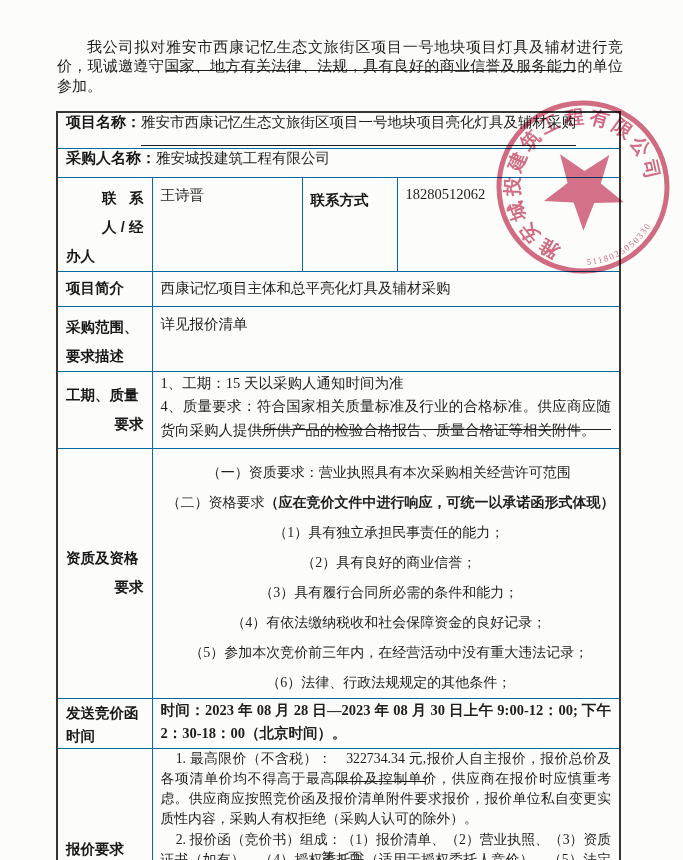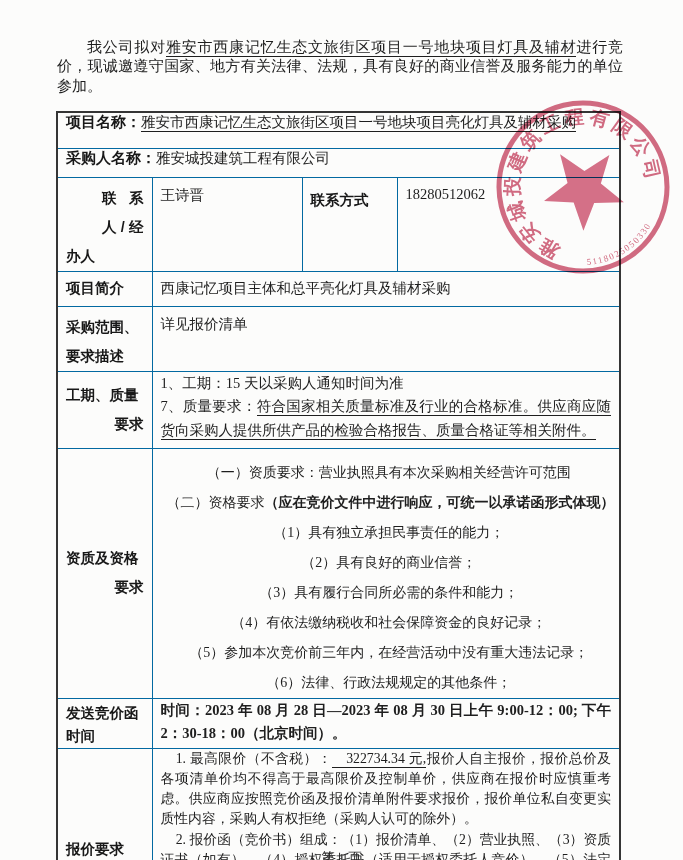--- a/index.html
+++ b/index.html
@@ -21,21 +21,21 @@
     margin:0;text-align:center;
     font-family:"Liberation Sans","DejaVu Sans",sans-serif;
     font-size:29px;font-weight:bold;letter-spacing:7px;text-indent:7px;
     color:#161616;
   }
   .intro{
     position:absolute;top:38px;left:57px;width:566px;
     margin:0;font-size:15px;line-height:19.3px;
     text-align:justify;text-indent:2em;
   }
-  .u{border-bottom:1px solid #1e1e1e;padding-bottom:1px;}
+  .u{border-bottom:1px solid #1e1e1e;padding-bottom:15px;}
   table.main{
     position:absolute;top:111px;left:56px;
     border-collapse:collapse;table-layout:fixed;
     width:563px;
     background:transparent;
   }
   table.main td{
     border:1px solid #0369a1;
     padding:0 8px;
     font-size:14.5px;
@@ -123,21 +123,21 @@
       <td colspan="3" class="pt8">详见报价清单</td>
     </tr>
 
     <tr style="height:77px">
       <td class="lbl lblcell vmid">
         <div>工期、质量</div>
         <div class="lbl-center">要求</div>
       </td>
       <td colspan="3" class="content6">
         <div>1、工期：15 天以采购人通知时间为准</div>
-        <div><span>7、质量要求：</span><span class="u">符合国家相关质量标准及行业的合格标准。供应商应随货向采购人提供所供产品的检验合格报告、质量合格证等相关附件。</span></div>
+        <div><span>4、质量要求：</span><span class="u">符合国家相关质量标准及行业的合格标准。供应商应随货向采购人提供所供产品的检验合格报告、质量合格证等相关附件。</span></div>
       </td>
     </tr>
 
     <tr style="height:237px">
       <td class="lbl lblcell vmid">
         <div>资质及资格</div>
         <div class="lbl-center">要求</div>
       </td>
       <td colspan="3" class="content7">
         <div>（一）资质要求：营业执照具有本次采购相关经营许可范围</div>

